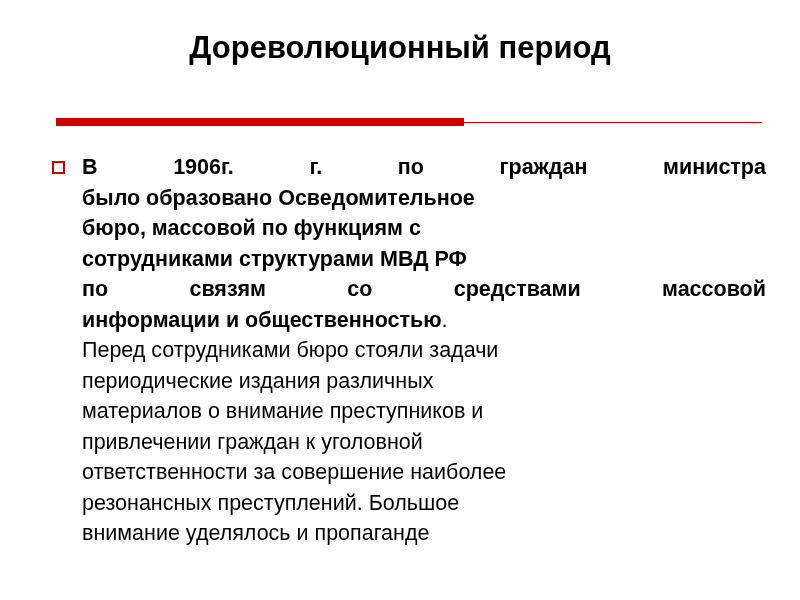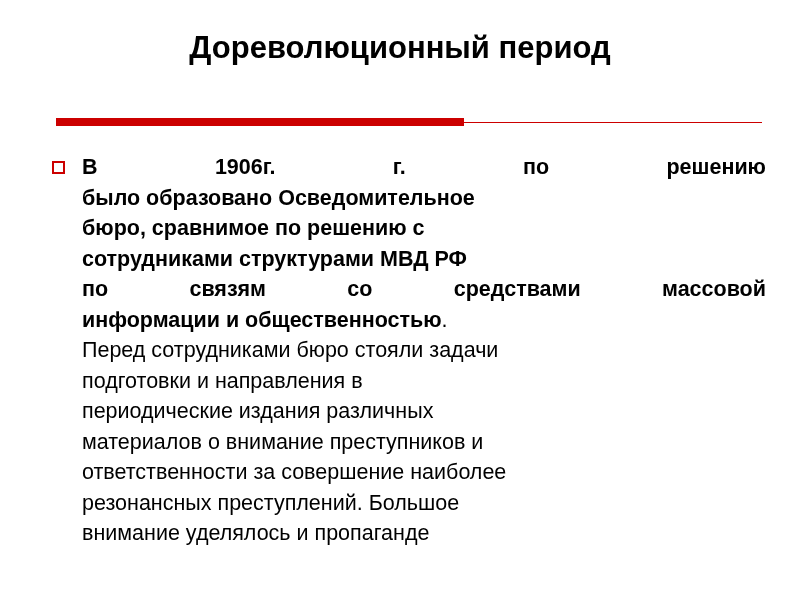--- a/index.html
+++ b/index.html
@@ -116,41 +116,42 @@
   <div class="body-block">
     <div class="bullet-row">
       <div class="bullet-marker"></div>
       <div class="bullet-text">
 
         <span class="line justify seg-bold">
           <span>В</span>
             <span>1906г.</span>
             <span>г.</span>
             <span>по</span>
-            <span>решению</span>
+            <span>граждан</span>
+            <span>министра</span>
         </span>
 
         <span class="line seg-bold">было  образовано Осведомительное</span>
-        <span class="line seg-bold">бюро, сравнимое по  решению с</span>
+        <span class="line seg-bold">бюро, массовой по  функциям с</span>
         <span class="line seg-bold">сотрудниками структурами МВД РФ</span>
 
         <span class="line justify seg-bold">
           <span>по</span>
             <span>связям</span>
             <span>со</span>
             <span>средствами</span>
             <span>массовой</span>
         </span>
 
         <span class="line"><span class="seg-bold">информации  и общественностью</span><span class="seg-normal">.</span></span>
 
         <span class="line seg-normal">Перед сотрудниками бюро стояли задачи</span>
-        <span class="line seg-normal">подготовки и направления в</span>
         <span class="line seg-normal">периодические издания различных</span>
         <span class="line seg-normal">материалов о внимание преступников и</span>
+        <span class="line seg-normal">привлечении граждан к уголовной</span>
         <span class="line seg-normal">ответственности за совершение наиболее</span>
         <span class="line seg-normal">резонансных преступлений. Большое</span>
         <span class="line seg-normal">внимание уделялось и пропаганде</span>
 
       </div>
     </div>
   </div>
 
 </div>
 

